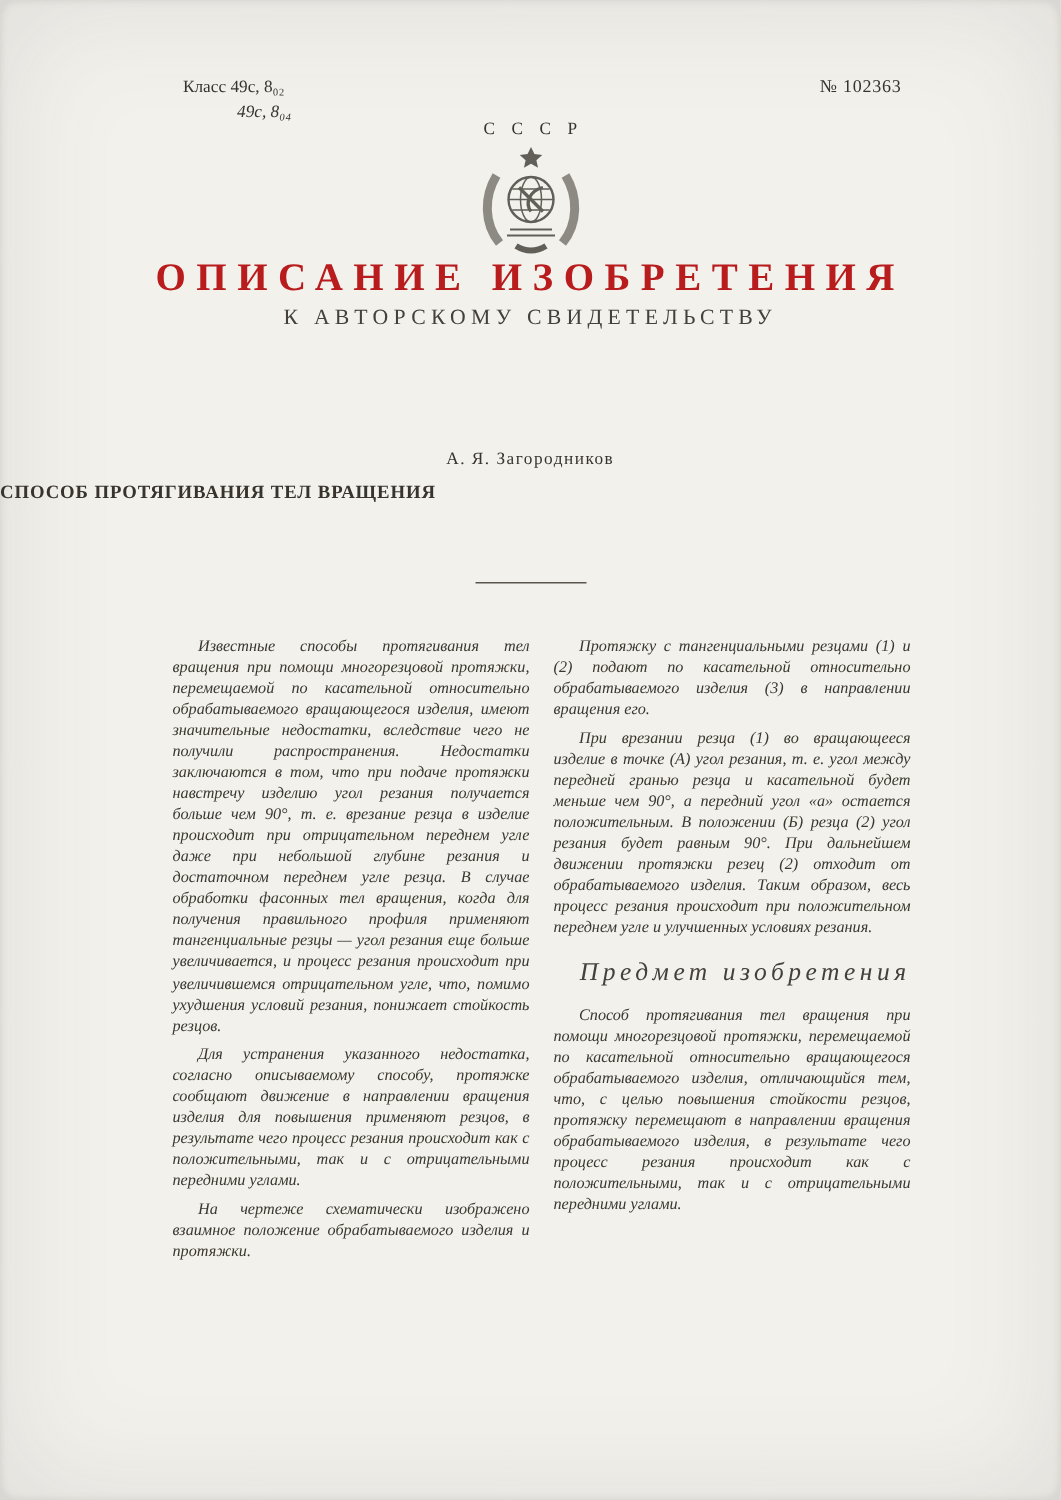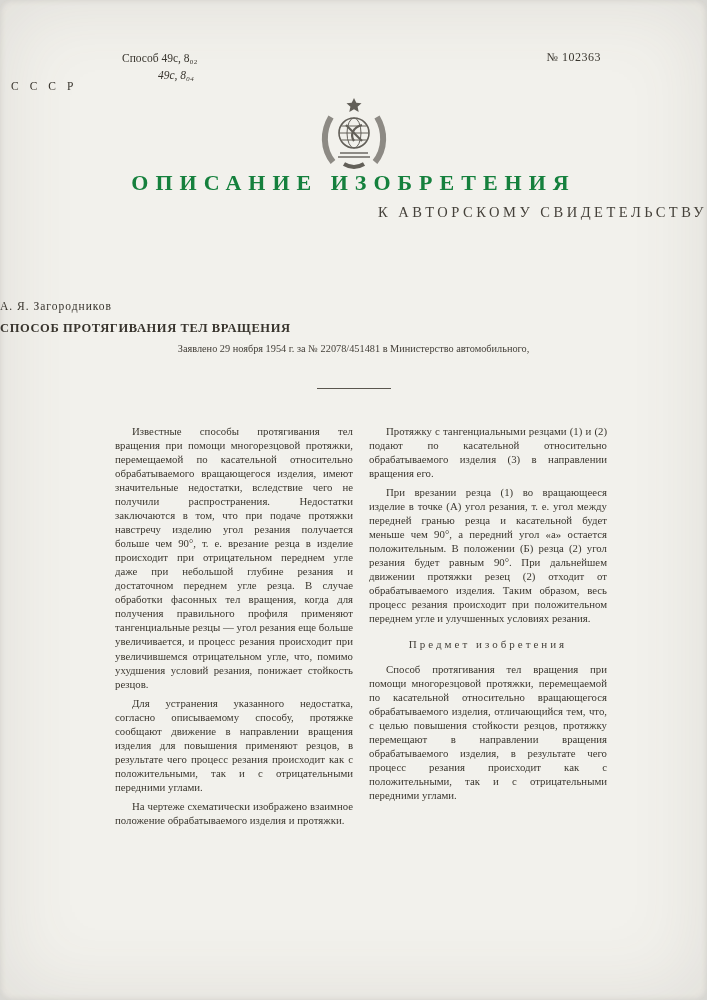--- a/index.html
+++ b/index.html
@@ -32,56 +32,57 @@
     justify-content: space-between;
     font-size: 11.5px;
   }
   .class-block { line-height: 1.45; }
   .class-block .l2 { padding-left: 36px; font-style: italic; }
   .doc-number { font-size: 12px; letter-spacing: 0.5px; }
   .country {
     position: absolute;
     top: 80px;
     left: 0; right: 0;
-    text-align: left;
+    text-align: center;
     font-size: 11.5px;
     letter-spacing: 11px;
     text-indent: 11px;
   }
   .emblem {
     position: absolute;
     top: 96px;
     left: 0; right: 0;
     display: flex;
     justify-content: center;
     opacity: 0.85;
   }
   .title {
     position: absolute;
     top: 170px;
     left: 0; right: 0;
     text-align: center;
-    font-size: 22px;
+    font-size: 26px;
     font-weight: 600;
     letter-spacing: 7px;
-    color: #15803d;
+    color: #b91c1c;
   }
   .subtitle {
     position: absolute;
     top: 204px;
     left: 0; right: 0;
-    text-align: right;
+    text-align: center;
     font-size: 14.5px;
     letter-spacing: 3.5px;
     color: #45413a;
   }
   .author {
     position: absolute;
     top: 300px;
     left: 0; right: 0;
+    text-align: center;
     font-size: 11.5px;
     letter-spacing: 1px;
   }
   .invention-title {
     position: absolute;
     top: 321px;
     left: 0; right: 0;
     text-align: left;
     font-size: 12.5px;
     font-weight: bold;
@@ -111,42 +112,43 @@
     width: 492px;
     display: flex;
     gap: 16px;
   }
   .col {
     width: 238px;
     font-size: 10.8px;
     line-height: 1.3;
     text-align: justify;
     color: #3b372f;
+    font-style: italic;
   }
   .col p {
     margin: 0 0 5px 0;
     text-indent: 17px;
   }
   .section-heading {
-    text-align: center;
+    text-align: right;
     text-indent: 0;
-    font-size: 11px;
+    font-size: 17px;
     letter-spacing: 3px;
     margin: 12px 0 10px 0;
     color: #45413a;
   }
 </style>
 </head>
 <body>
 
 <div class="page">
 
   <div class="topline">
     <div class="class-block">
-      <div class="l1">Способ 49с, 8₀₂</div>
+      <div class="l1">Класс 49с, 8₀₂</div>
       <div class="l2">49с, 8₀₄</div>
     </div>
     <div class="doc-number">№ 102363</div>
   </div>
 
   <div class="country">СССР</div>
 
   <div class="emblem">
     <svg width="76" height="80" viewBox="0 0 76 80" aria-hidden="true">
       <path d="M38 2 l2.3 4.7 5.2 .6 -3.9 3.5 1.1 5.1 -4.7-2.7 -4.7 2.7 1.1-5.1 -3.9-3.5 5.2-.6z" fill="#4a463f"></path>
@@ -165,21 +167,20 @@
     </svg>
   </div>
 
   <div class="title">ОПИСАНИЕ ИЗОБРЕТЕНИЯ</div>
   <div class="subtitle">К АВТОРСКОМУ СВИДЕТЕЛЬСТВУ</div>
 
   <div class="author">А. Я. Загородников</div>
   <div class="invention-title">СПОСОБ ПРОТЯГИВАНИЯ ТЕЛ ВРАЩЕНИЯ</div>
 
   <div class="filing">
-    <div>Заявлено 29 ноября 1954 г. за № 22078/451481 в Министерство автомобильного,</div>
   </div>
 
   <div class="divider"></div>
 
   <div class="columns">
     <div class="col">
       <p>Известные способы протягивания тел вращения при помощи многорезцовой протяжки, перемещаемой по касательной относительно обрабатываемого вращающегося изделия, имеют значительные недостатки, вследствие чего не получили распространения. Недостатки заключаются в том, что при подаче протяжки навстречу изделию угол резания получается больше чем 90°, т. е. врезание резца в изделие происходит при отрицательном переднем угле даже при небольшой глубине резания и достаточном переднем угле резца. В случае обработки фасонных тел вращения, когда для получения правильного профиля применяют тангенциальные резцы — угол резания еще больше увеличивается, и процесс резания происходит при увеличившемся отрицательном угле, что, помимо ухудшения условий резания, понижает стойкость резцов.</p>
       <p>Для устранения указанного недостатка, согласно описываемому способу, протяжке сообщают движение в направлении вращения изделия для повышения применяют резцов, в результате чего процесс резания происходит как с положительными, так и с отрицательными передними углами.</p>
       <p>На чертеже схематически изображено взаимное положение обрабатываемого изделия и протяжки.</p>
     </div>

